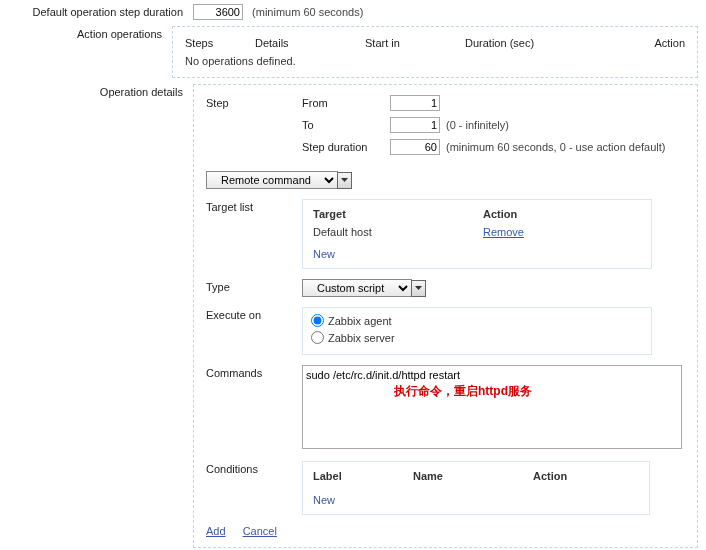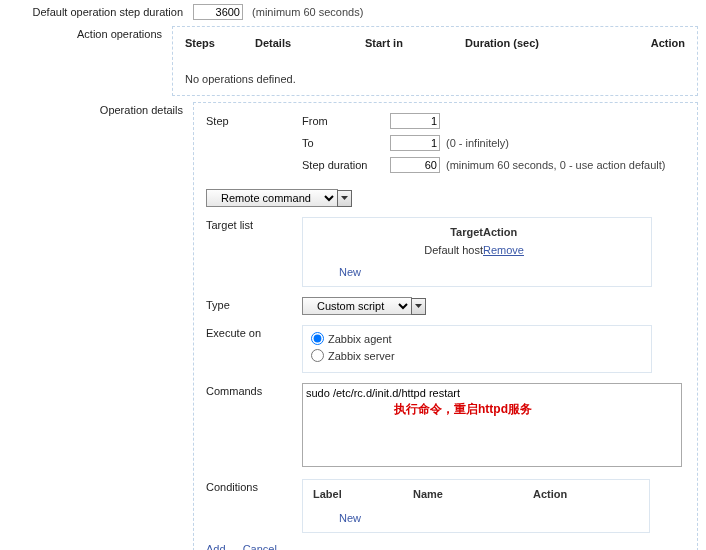--- a/index.html
+++ b/index.html
@@ -17,43 +17,43 @@
 input.num {
   border: 1px solid #aaa;
   font-size: 11px;
   padding: 1px 2px;
   width: 50px;
   text-align: right;
 }
 .hint { color: #444; margin-left: 6px; }
 .dashed-box { border: 1px dashed #c0d4e8; padding: 10px 12px; }
 .ops-table { width: 100%; }
-.ops-head { display: flex; font-weight: bold; color: #222; margin-bottom: 24px; justify-content: space-between; }
+.ops-head { display: flex; font-weight: normal; color: #222; margin-bottom: 6px; justify-content: space-between; }
 .col-steps{width:70px;} .col-details{width:110px;} .col-start{width:100px;} .col-duration{width:160px;} .col-action{width:60px; text-align:right;}
 .noops{color:#333;}
 .inner-row { display: flex; margin-bottom: 10px; }
 .inner-row>.ilbl { width: 96px; color: #222; padding-top:2px; }
 .inner-row>.ival { flex: 1; }
 .subrow { display: flex; align-items: center; margin-bottom: 6px; }
 .subrow>.slbl { width: 88px; color: #222; }
 select {
   border: 1px solid #888;
   font-size: 11px;
   background: linear-gradient(#fdfdfd,#e8e8e8);
   padding: 1px 10px;
 }
 .sel-wrap{display:inline-flex;align-items:center;}
 .sel-btn{width:15px;height:17px;border:1px solid #666;background:linear-gradient(#f5f5f5,#d8d8d8);display:inline-flex;align-items:center;justify-content:center;margin-left:-1px;}
 .sel-btn svg{width:7px;height:4px;}
 .inner-box { border:1px solid #dce6f0; padding:8px 10px; }
 .tbl-head { display:flex; font-weight:bold; margin-bottom:6px; }
-.tcol-target{width:170px;text-align:right;} .tcol-action{flex:1;}
+.tcol-target{width:170px;} .tcol-action{flex:1;}
 .link { color:#3a58a8; cursor:pointer; }
 .link-u { text-decoration:underline; }
-.newlink { margin-top:6px; display:inline-block;margin-left:26px;}
+.newlink { margin-top:6px; display:inline-block;}
 .radio-row{display:flex;align-items:center;margin-bottom:4px;}
 .radio-row input{margin:0 4px 0 0;}
 textarea {
   width: 380px; height: 84px;
   border: 1px solid #aaa; font-family: Arial, Helvetica, sans-serif;
   font-size: 11px; padding: 3px;
   resize:none;
 }
 .anno{position:relative;}
 .anno .an-text{position:absolute;top:18px;left:92px;color:#d80000;font-size:12px;font-weight:bold;}

